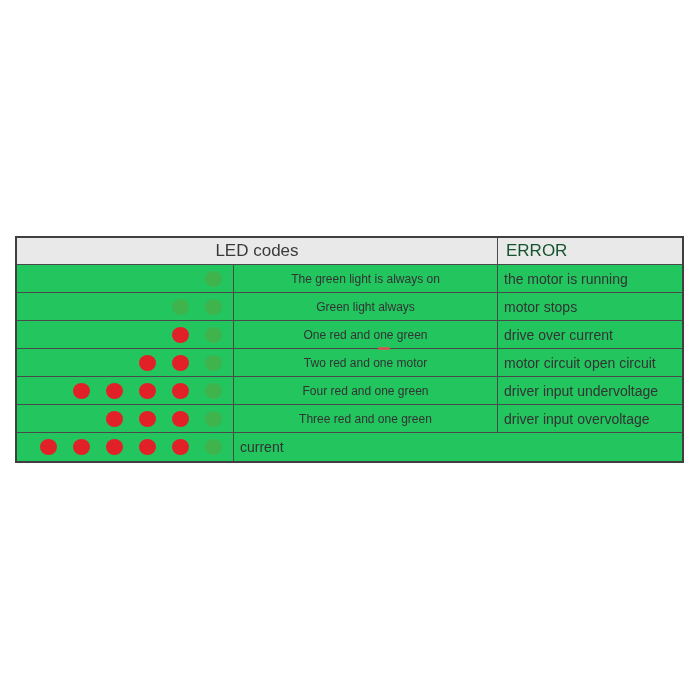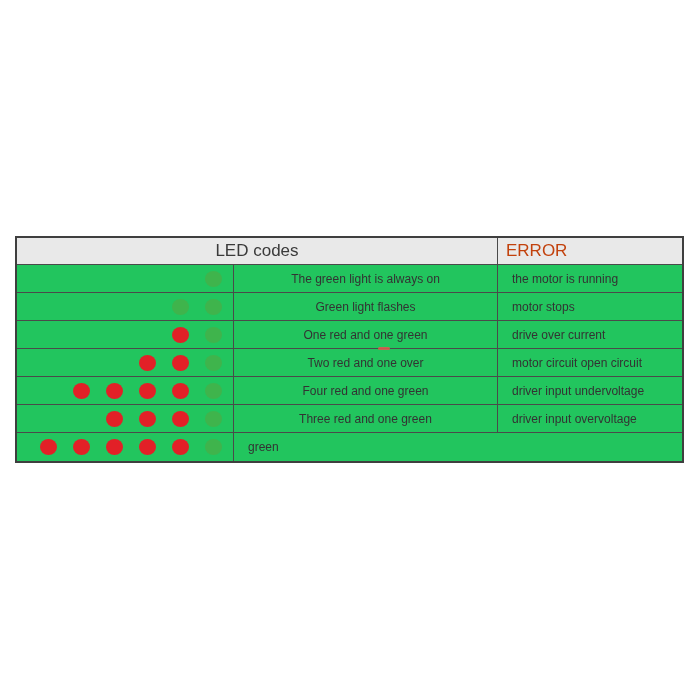--- a/index.html
+++ b/index.html
@@ -35,21 +35,21 @@
     border-bottom:1px solid var(--border);
   }
   .h-led{
     display:flex;align-items:center;justify-content:center;
     font-size:17px;color:#3a3a3a;
   }
   .h-error{
     display:flex;align-items:center;
     border-left:1px solid var(--border);
     padding-left:8px;
-    font-size:17px;color:#c2410c;
+    font-size:17px;color:#14532d;
   }
   .body-row{
     display:grid;
     grid-template-columns:216px 264px 1fr;
     height:28px;
     border-bottom:1px solid var(--border);
     background:#22c55e;
   }
   .body-row.last{border-bottom:none;}
   .cell-dots{
@@ -63,22 +63,22 @@
     flex:0 0 auto;
   }
   .cell-desc{
     display:flex;align-items:center;justify-content:center;
     border-left:1px solid var(--border);
     font-size:12px;color:var(--text);
   }
   .cell-error{
     display:flex;align-items:center;
     border-left:1px solid var(--border);
-    padding-left:14px;
-    font-size:12px;color:var(--text);
+    padding-left:6px;
+    font-size:14px;color:var(--text);
   }
   .dash{
     position:absolute;
     left:378px;top:347px;
     width:12px;height:3px;
     border-radius:2px;
     opacity:.85;
   }
 </style>
 </head>
@@ -96,38 +96,38 @@
             <span class="dot" style="background: rgb(63, 180, 76);"></span>
           </div>
           <div class="cell-desc">The green light is always on</div>
           <div class="cell-error">the motor is running</div>
         </div>
         <div class="body-row">
           <div class="cell-dots">
             <span class="dot" style="background: rgb(63, 180, 76);"></span>
             <span class="dot" style="background: rgb(63, 180, 76);"></span>
           </div>
-          <div class="cell-desc">Green light flashes</div>
+          <div class="cell-desc">Green light always</div>
           <div class="cell-error">motor stops</div>
         </div>
         <div class="body-row">
           <div class="cell-dots">
             <span class="dot" style="background: rgb(226, 32, 39);"></span>
             <span class="dot" style="background: rgb(63, 180, 76);"></span>
           </div>
           <div class="cell-desc">One red and one green</div>
           <div class="cell-error">drive over current</div>
         </div>
         <div class="body-row">
           <div class="cell-dots">
             <span class="dot" style="background: rgb(226, 32, 39);"></span>
             <span class="dot" style="background: rgb(226, 32, 39);"></span>
             <span class="dot" style="background: rgb(63, 180, 76);"></span>
           </div>
-          <div class="cell-desc">Two red and one over</div>
+          <div class="cell-desc">Two red and one motor</div>
           <div class="cell-error">motor circuit open circuit</div>
         </div>
         <div class="body-row">
           <div class="cell-dots">
             <span class="dot" style="background: rgb(226, 32, 39);"></span>
             <span class="dot" style="background: rgb(226, 32, 39);"></span>
             <span class="dot" style="background: rgb(226, 32, 39);"></span>
             <span class="dot" style="background: rgb(226, 32, 39);"></span>
             <span class="dot" style="background: rgb(63, 180, 76);"></span>
           </div>
@@ -146,18 +146,18 @@
         </div>
         <div class="body-row last">
           <div class="cell-dots">
             <span class="dot" style="background: rgb(226, 32, 39);"></span>
             <span class="dot" style="background: rgb(226, 32, 39);"></span>
             <span class="dot" style="background: rgb(226, 32, 39);"></span>
             <span class="dot" style="background: rgb(226, 32, 39);"></span>
             <span class="dot" style="background: rgb(226, 32, 39);"></span>
             <span class="dot" style="background: rgb(63, 180, 76);"></span>
           </div>
-          <div class="cell-error">green</div>
+          <div class="cell-error">current</div>
         </div>
       </div>
   </div>
   <div class="dash" style="background: rgb(224, 86, 79);"></div>
 </div>
 
 </body></html>

